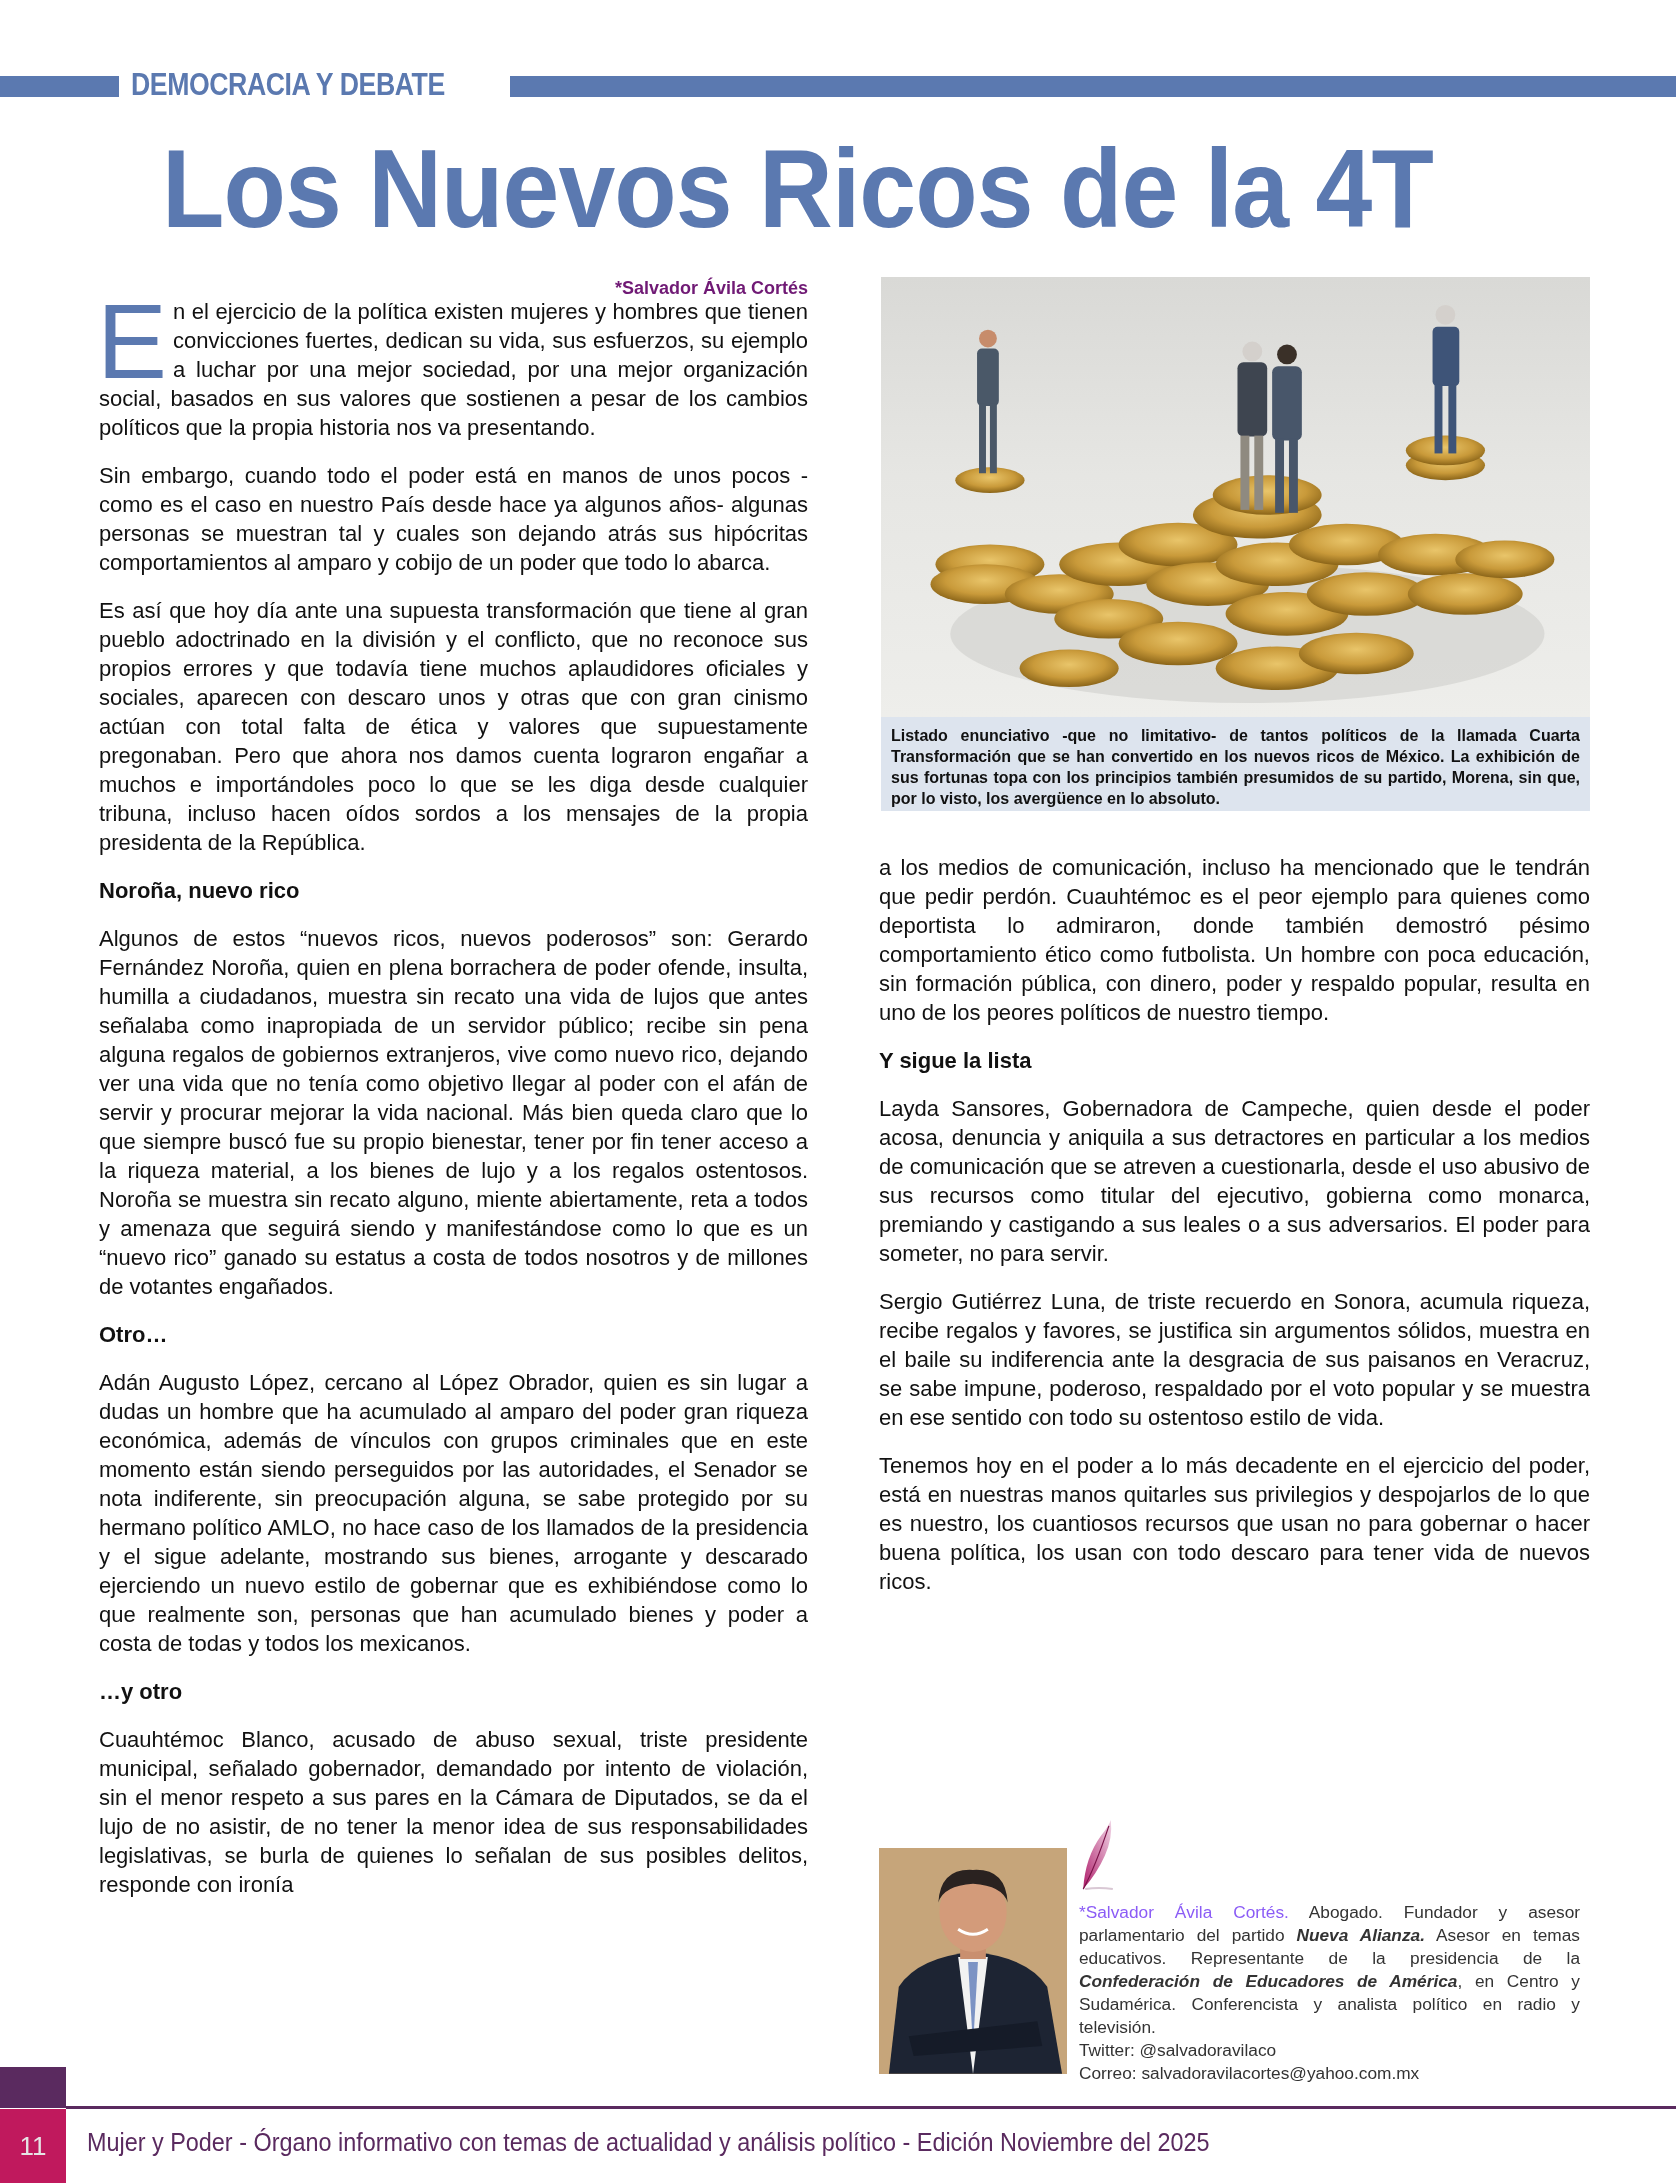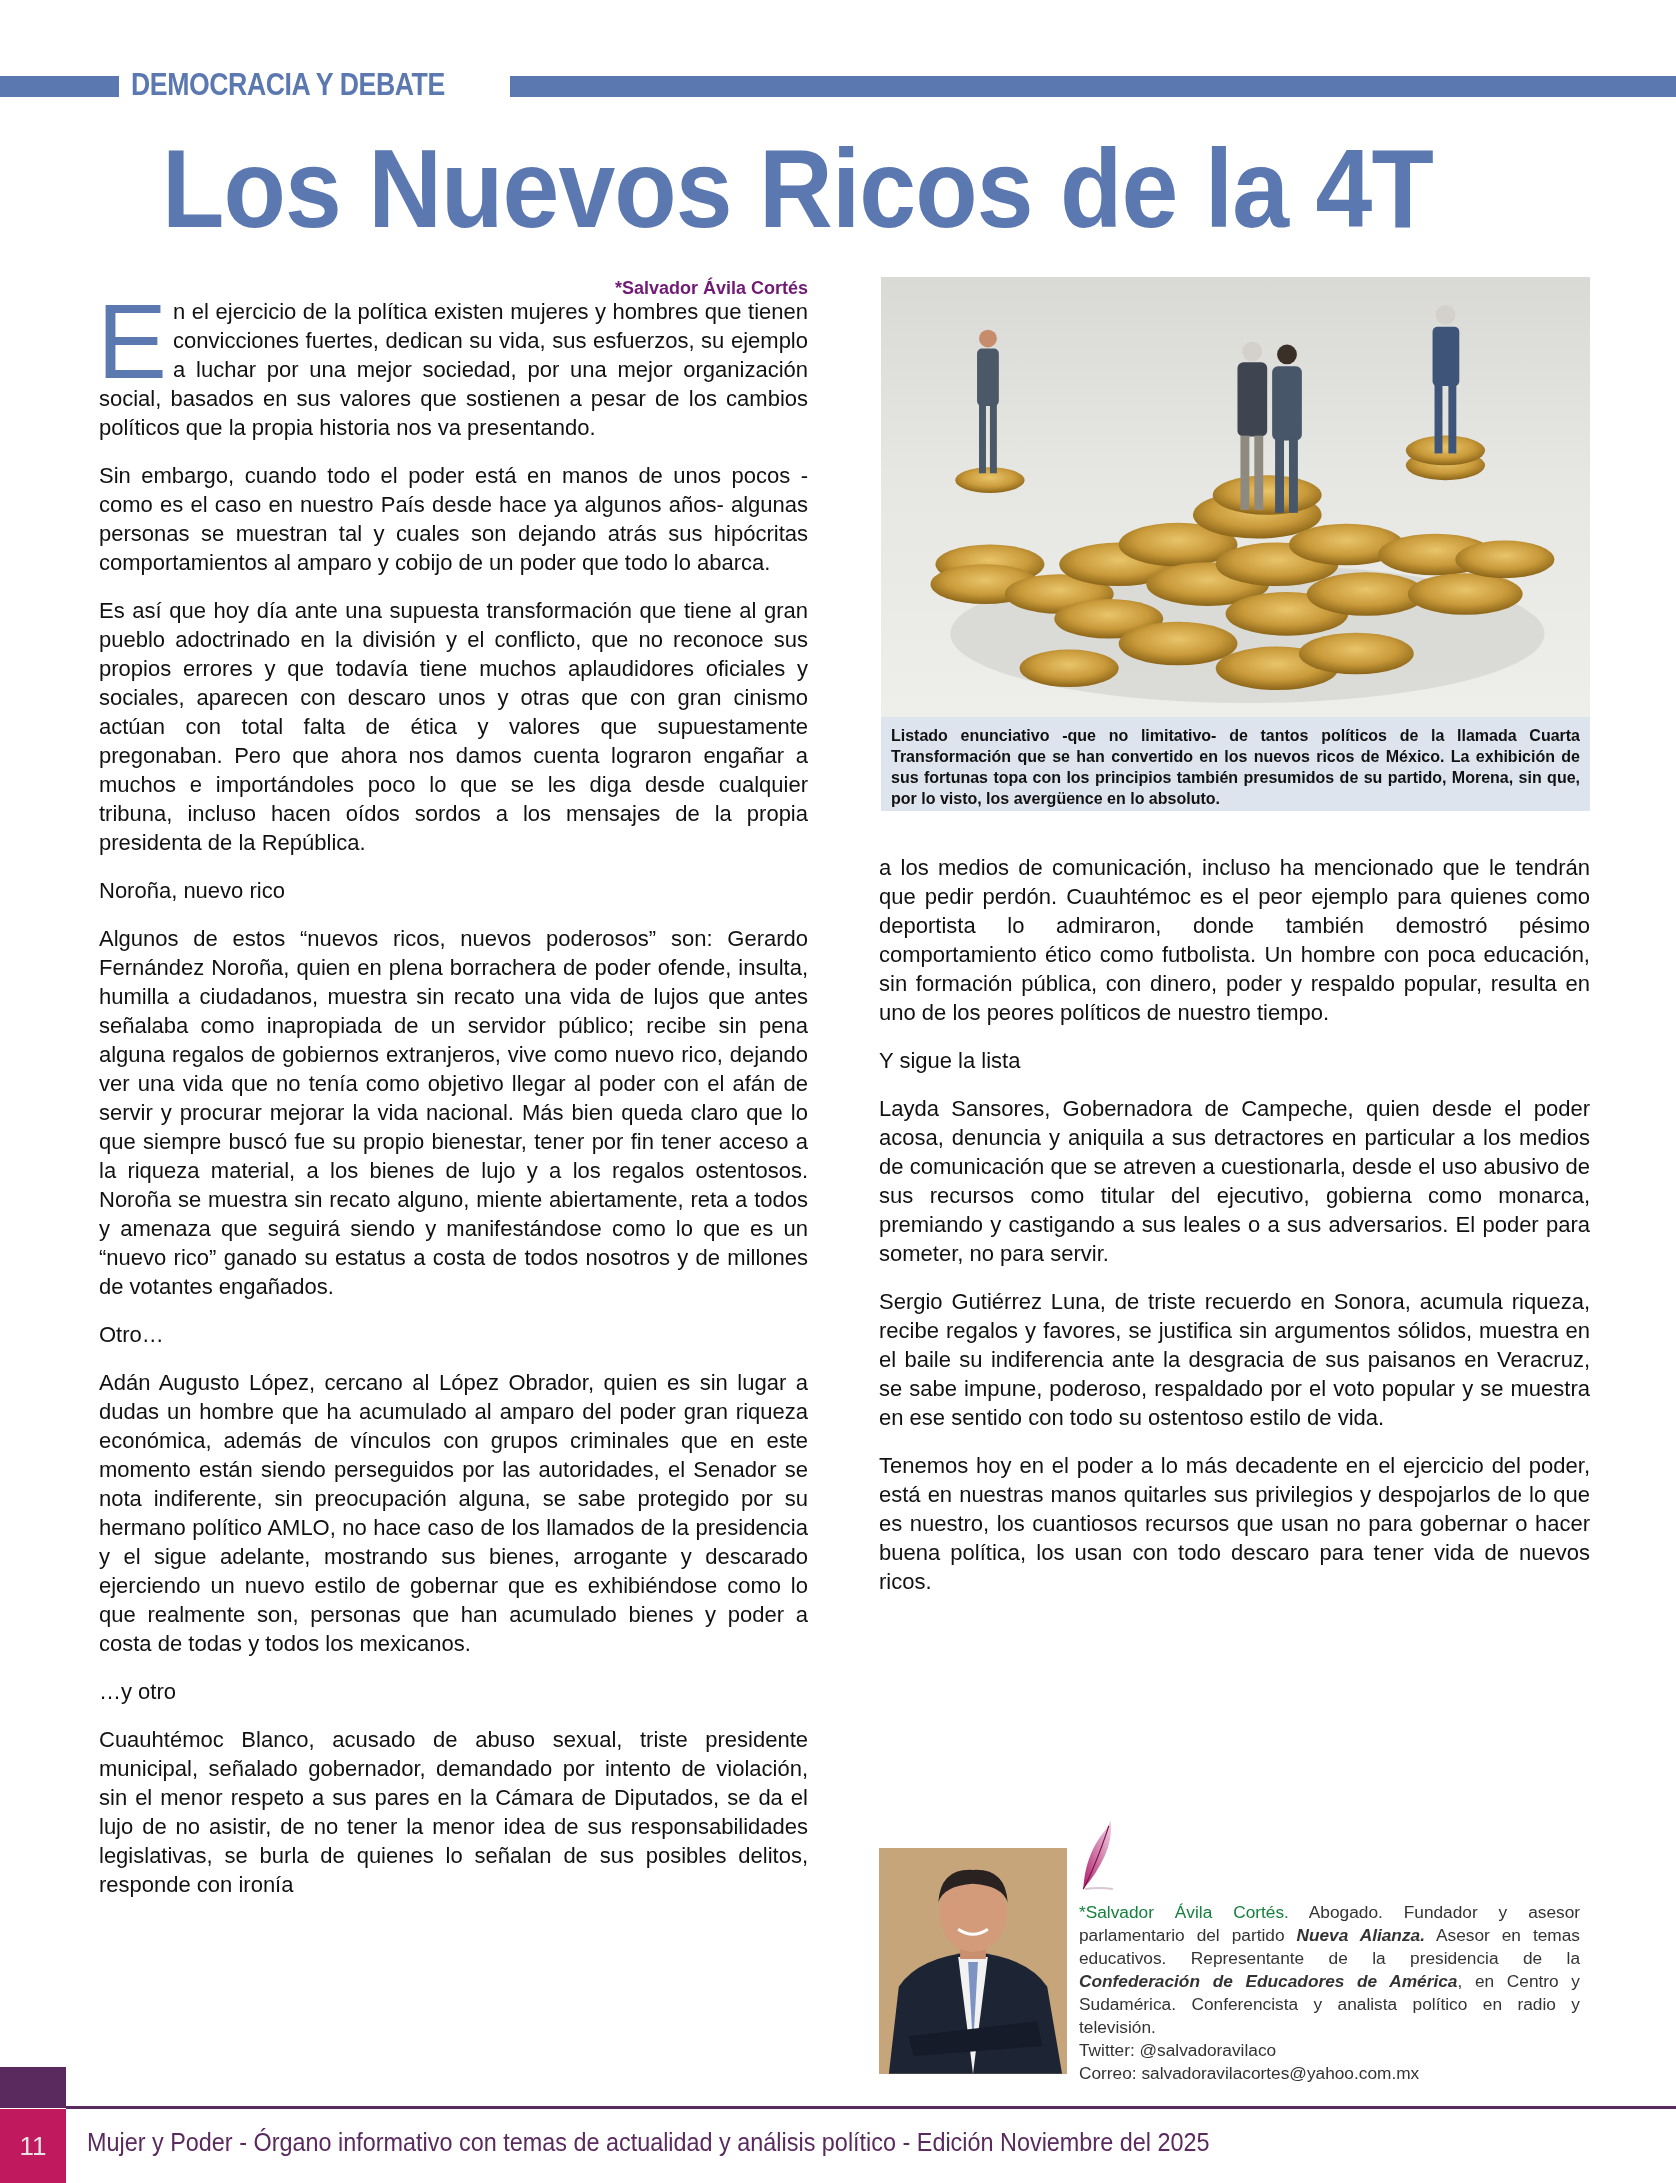--- a/index.html
+++ b/index.html
@@ -14,41 +14,41 @@
                    white-space: nowrap; line-height: 1; }
 
   .title { position: absolute; left: 162px; top: 134px; font-size: 111px; font-weight: bold; color: #5b79b0;
            white-space: nowrap; line-height: 1; letter-spacing: -1px; transform: scaleX(0.92); transform-origin: left top; }
 
   .byline { position: absolute; right: 868px; top: 278px; font-size: 18px; font-weight: bold; color: #701a75;
             white-space: nowrap; }
 
   .col { position: absolute; font-size: 22px; line-height: 29px; text-align: justify; color: #111; }
   .col p { margin: 0 0 19px 0; }
-  .col h3 { font-size: 22px; font-weight: normal; margin: 12px 0 19px 0; line-height: 29px; }
+  .col h3 { font-size: 22px; font-weight: bold; margin: 12px 0 19px 0; line-height: 29px; }
   .col-left { left: 99px; top: 297px; width: 709px; }
   .col-right { left: 879px; top: 853px; width: 711px; }
 
   .dropcap { float: left; font-size: 105px; line-height: 81px; color: #5b79b0; margin: 4px 6px 0 -2px;
              font-family: "Liberation Sans", sans-serif; }
 
   
   .photo { position: absolute; left: 881px; top: 277px; width: 709px; height: 440px; overflow: hidden;
            background: linear-gradient(180deg, #d9d9d6 0%, #e6e6e3 45%, #eeeeeb 100%); }
   .caption { position: absolute; left: 881px; top: 717px; width: 709px; height: 94px; background: #dde4ee;
              box-sizing: border-box; padding: 8px 10px; font-size: 16px; line-height: 21px; font-weight: bold;
              text-align: justify; color: #111; }
 
   
   .author-photo { position: absolute; left: 879px; top: 1848px; width: 188px; height: 226px; overflow: hidden;
                   background: #c9a87a; }
   .feather { position: absolute; left: 1079px; top: 1818px; width: 40px; height: 79px; }
   .bio { position: absolute; left: 1079px; top: 1901px; width: 501px; font-size: 17.3px; line-height: 23px;
          text-align: justify; color: #333; }
-  .bio .pink { color: #15803d; }
+  .bio .pink { color: #8b5cf6; }
   .bio .contact { text-align: left; display: block; }
 
   
   .footer-purple-block { position: absolute; left: 0; top: 2067px; width: 66px; height: 41px; background: #5a2a5f; }
   .footer-line { position: absolute; left: 66px; top: 2106px; width: 1610px; height: 3px; background: #5a2a5f; }
   .footer-page { position: absolute; left: 0; top: 2109px; width: 66px; height: 74px; background: #c0195d;
                  color: #e5e5e5; font-size: 26px; text-align: center; line-height: 74px; }
   .footer-text { position: absolute; left: 87px; top: 2127px; font-size: 26px; color: #5a2a5f; white-space: nowrap;
                  transform: scaleX(0.9); transform-origin: left center; }
 </style>

